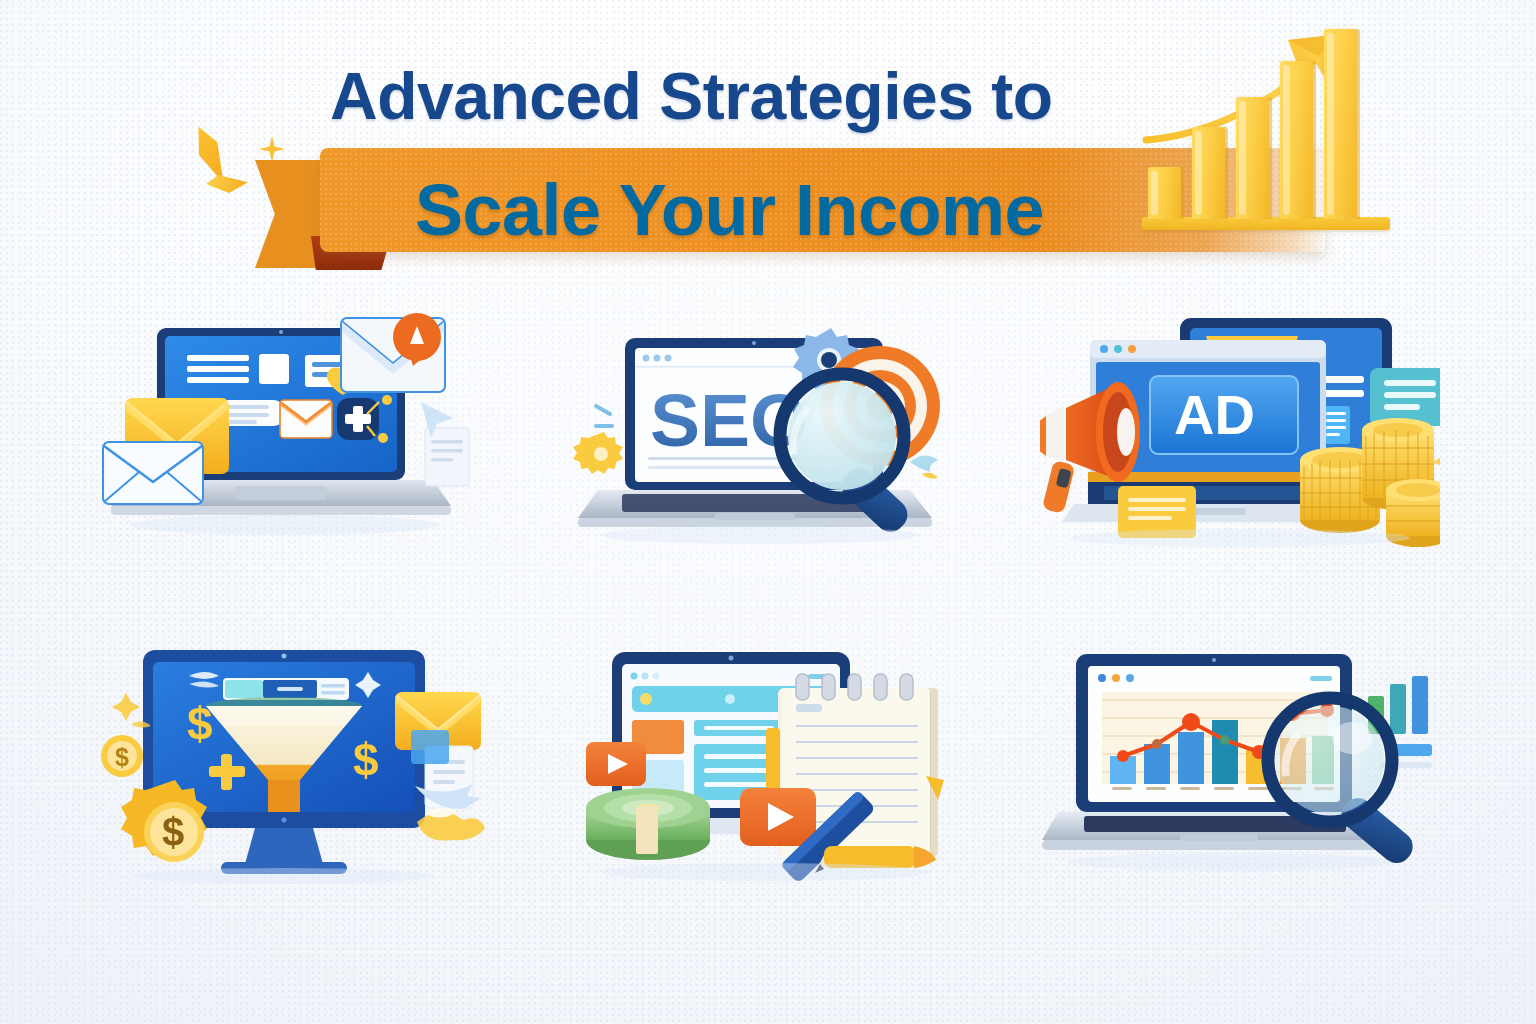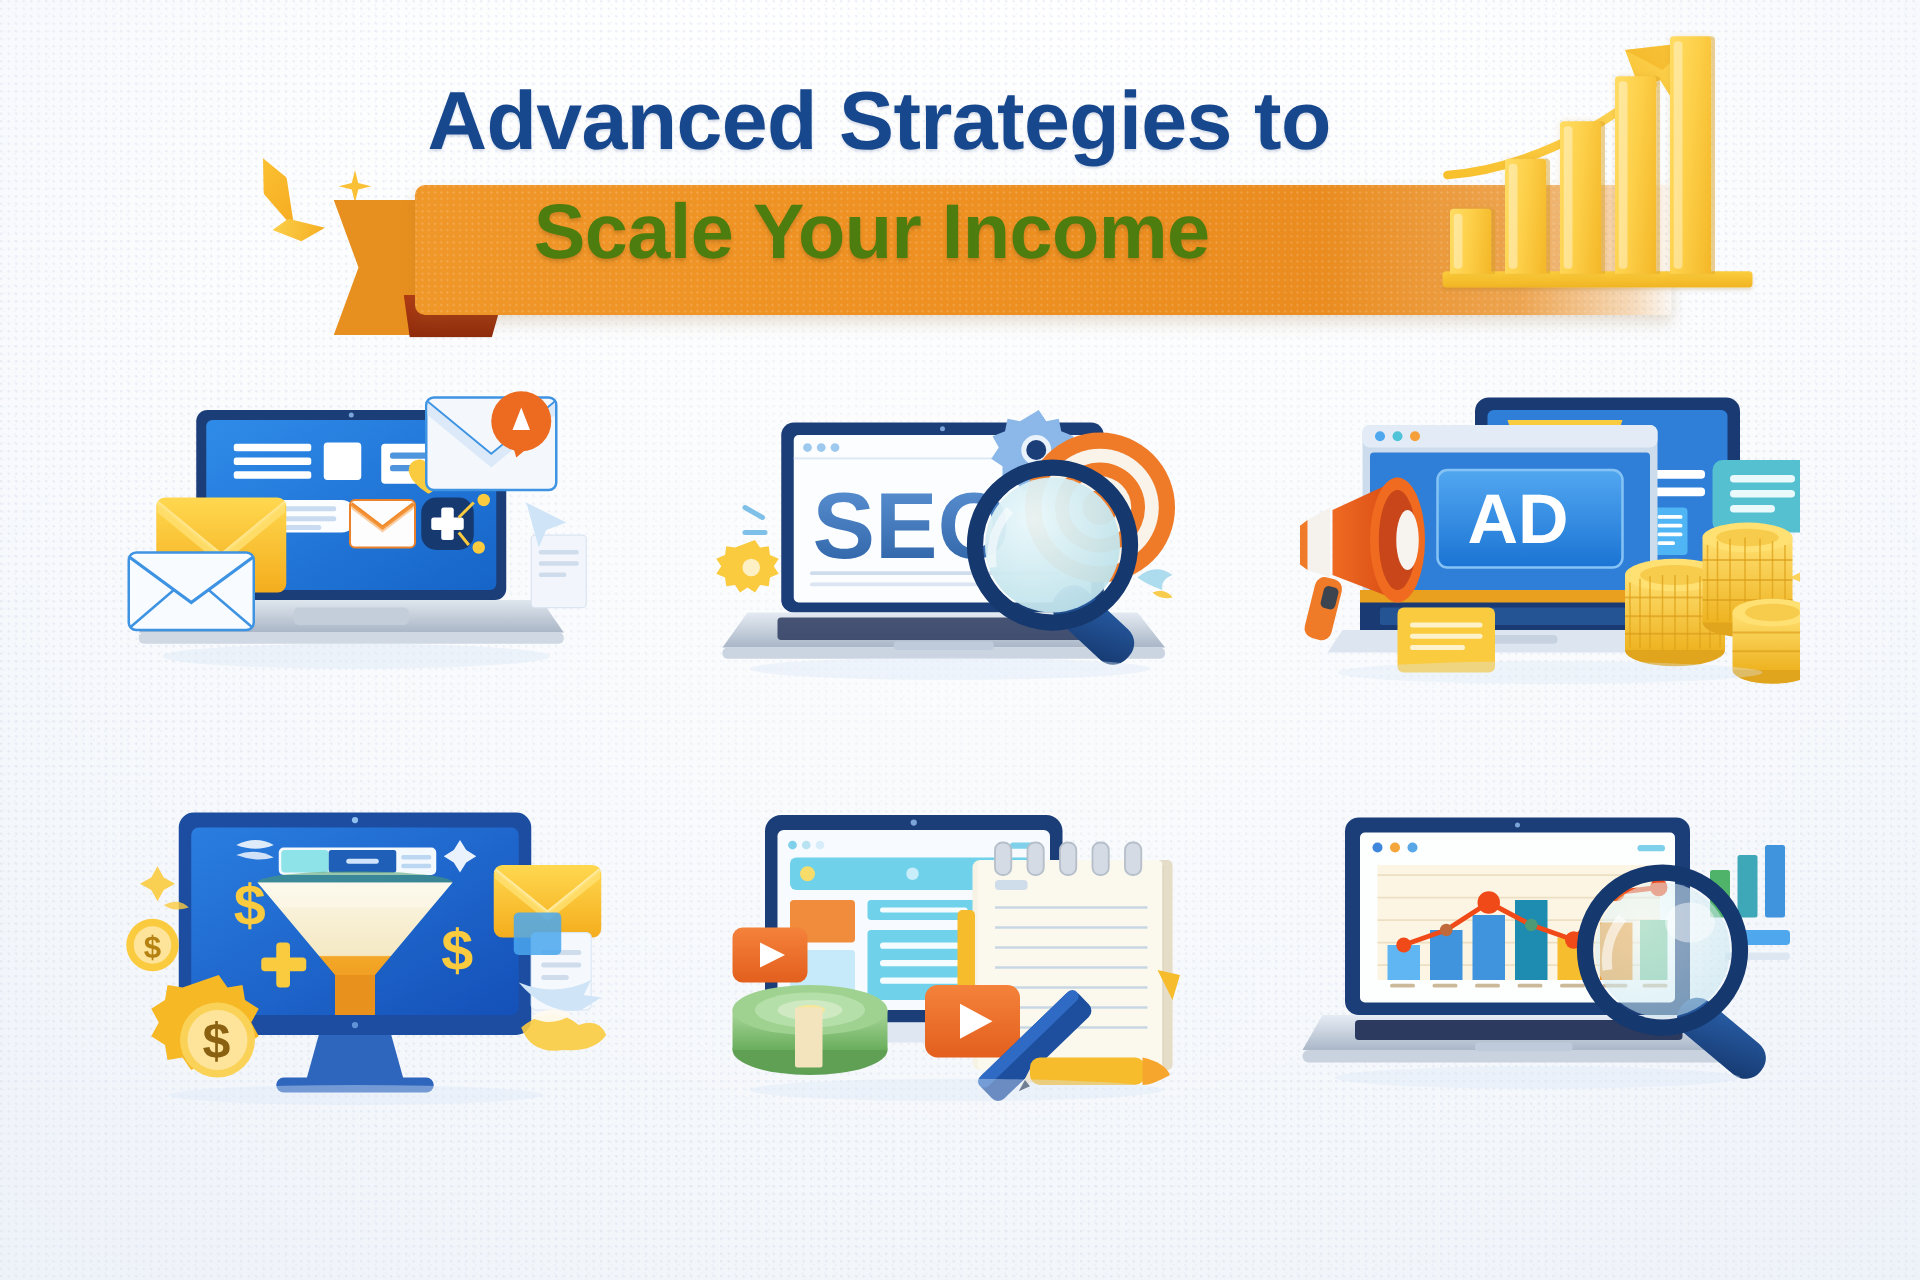--- a/index.html
+++ b/index.html
@@ -41,21 +41,20 @@
     background: radial-gradient(ellipse at 50% 45%, rgba(255,255,255,0.55) 0%, rgba(255,255,255,0) 60%, rgba(225,233,245,0.35) 100%);
   }
 
   
   #header {
     position: absolute;
     left: 0;
     top: 0;
     width: 1312px;
     height: 300px;
-    margin-left: 12px;
   }
 
   #headline {
     position: absolute;
     left: 330px;
     top: 58px;
     font-size: 66px;
     font-weight: bold;
     letter-spacing: -0.5px;
     color: #17478c;
@@ -112,24 +111,24 @@
     content: "";
     position: absolute;
     inset: 0;
     border-radius: 8px 3px 3px 8px;
     background-image: radial-gradient(circle at 1px 1px, rgba(255,255,255,0.16) 0.8px, transparent 1px);
     background-size: 5px 5px;
   }
   #ribbon-text {
     position: absolute;
     left: 160px;
-    top: 2px;
-    font-size: 62px;
+    top: 21px;
+    font-size: 72px;
     font-weight: bold;
-    color: #4d7c0f;
+    color: #0369a1;
     letter-spacing: -0.5px;
     white-space: nowrap;
     text-shadow: 0 3px 3px rgba(150,95,20,0.38);
     z-index: 4;
   }
 
   
   .sparkle { position: absolute; }
   .sp-shard-1 {
     left: 200px; top: 124px;

